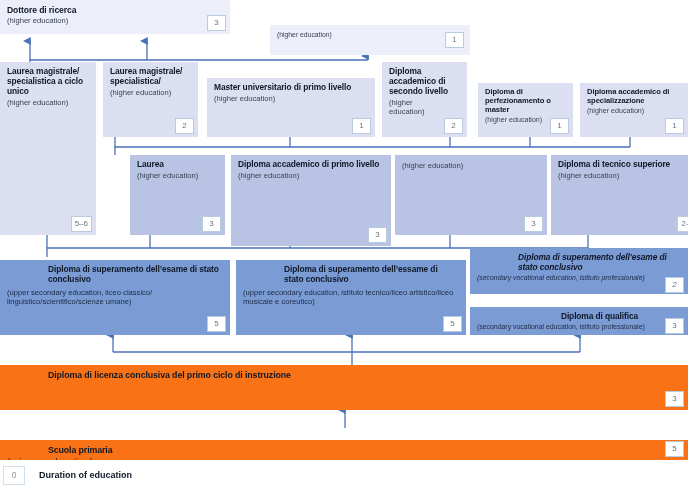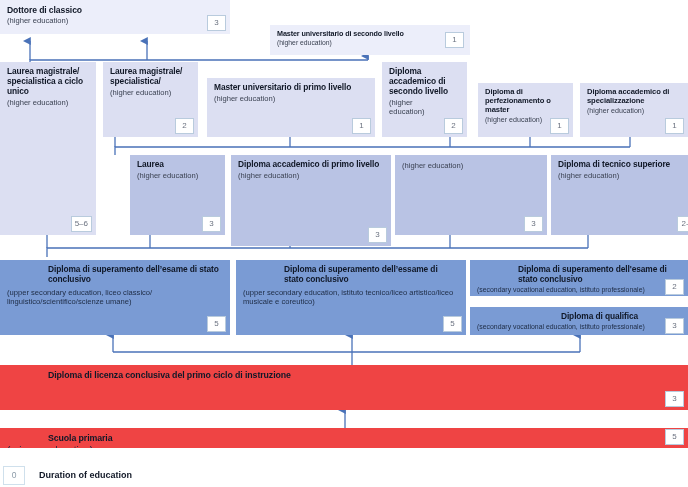--- a/index.html
+++ b/index.html
@@ -19,21 +19,21 @@
     position:absolute;
     box-sizing:border-box;
     padding:5px 7px 3px 7px;
     overflow:hidden;
   }
   .tier-doc   {background:#eceefa;}
   .tier-master{background:#eceefa;}
   .tier-2     {background:#dcdff2;}
   .tier-3     {background:#b9c3e4;margin-left:27px;}
   .tier-4     {background:#7a9bd4;}
-  .tier-5     {background:#ef4444;}
+  .tier-5     {background:#f97316;}
 
   .t-it{
     font-weight:bold;
     color:#111827;
     line-height:1.18;
     display:block;
     letter-spacing:-0.1px;
   }
   .t-en{
     color:#3b4252;
@@ -115,27 +115,26 @@
       <path d="M113,352 L580,352"></path>
       <path d="M113,352 L113,335" marker-end="url(#ah)"></path>
       <path d="M580,352 L580,335" marker-end="url(#ah)"></path>
       <path d="M352,365 L352,335" marker-end="url(#ah)"></path>
 
       <path d="M345,428 L345,410" marker-end="url(#ah)"></path>
     </g>
   </svg>
 
   <div class="box tier-doc" style="left:0px;top:0px;width:230px;height:34px;">
-    <span class="t-it" style="font-size:8.6px;">Dottore di classico</span>
+    <span class="t-it" style="font-size:8.6px;">Dottore di ricerca</span>
     <span class="t-en" style="font-size:7.6px;">(higher education)</span>
     <span class="dur">3</span>
   </div>
 
   <div class="box tier-master" style="left:270px;top:25px;width:200px;height:30px;">
-    <span class="t-it" style="font-size:7.2px;">Master universitario di secondo livello</span>
     <span class="t-en" style="font-size:6.8px;">(higher education)</span>
     <span class="dur" style="bottom:7px;right:6px;">1</span>
   </div>
 
   <div class="box tier-2" style="left:0px;top:62px;width:96px;height:173px;">
     <span class="t-it" style="font-size:8.4px;">Laurea magistrale/ specialistica a ciclo unico</span>
     <span class="t-en" style="font-size:7.6px;">(higher education)</span>
     <span class="dur">5–6</span>
   </div>
 
@@ -197,38 +196,38 @@
     <span class="t-en" style="font-size:7.6px;margin-top:3px;">(upper secondary education, liceo classico/ linguistico/scientifico/scienze umane)</span>
     <span class="dur">5</span>
   </div>
 
   <div class="box tier-4" style="left:236px;top:260px;width:230px;height:75px;">
     <span class="t-it" style="font-size:8.4px;">Diploma di superamento dell’essame di stato conclusivo</span>
     <span class="t-en" style="font-size:7.6px;margin-top:3px;">(upper secondary education, istituto tecnico/liceo artistico/liceo musicale e coreutico)</span>
     <span class="dur">5</span>
   </div>
 
-  <div class="box tier-4" style="left:470px;top:260px;width:218px;height:36px;">
+  <div class="box tier-4" style="left:470px;top:248px;width:218px;height:46px;font-style:italic;">
     <span class="t-it" style="font-size:8.4px;">Diploma di superamento dell'esame di stato conclusivo</span>
     <span class="t-en" style="font-size:6.9px;">(secondary vocational education, istituto professionale)</span>
     <span class="dur" style="bottom:1px;">2</span>
   </div>
 
   <div class="box tier-4" style="left:470px;top:307px;width:218px;height:28px;">
     <span class="t-it" style="font-size:8.4px;text-align:center;">Diploma di qualifica</span>
     <span class="t-en" style="font-size:6.9px;">(secondary vocational education, istituto professionale)</span>
     <span class="dur" style="bottom:1px;">3</span>
   </div>
 
   <div class="box tier-5" style="left:0px;top:365px;width:688px;height:45px;">
     <span class="t-it" style="font-size:8.8px;">Diploma di licenza conclusiva del primo ciclo di instruzione</span>
     <span class="dur">3</span>
   </div>
 
-  <div class="box tier-5" style="left:0px;top:428px;width:688px;height:20px;">
+  <div class="box tier-5" style="left:0px;top:440px;width:688px;height:20px;">
     <span class="t-it" style="font-size:8.8px;">Scuola primaria</span>
     <span class="t-en" style="font-size:10px;margin-top:2px;">(primary education)</span>
     <span class="dur">5</span>
   </div>
 
   <div id="legend">
     <span class="chip">0</span>
     <span class="lbl">Duration of education</span>
   </div>
 

